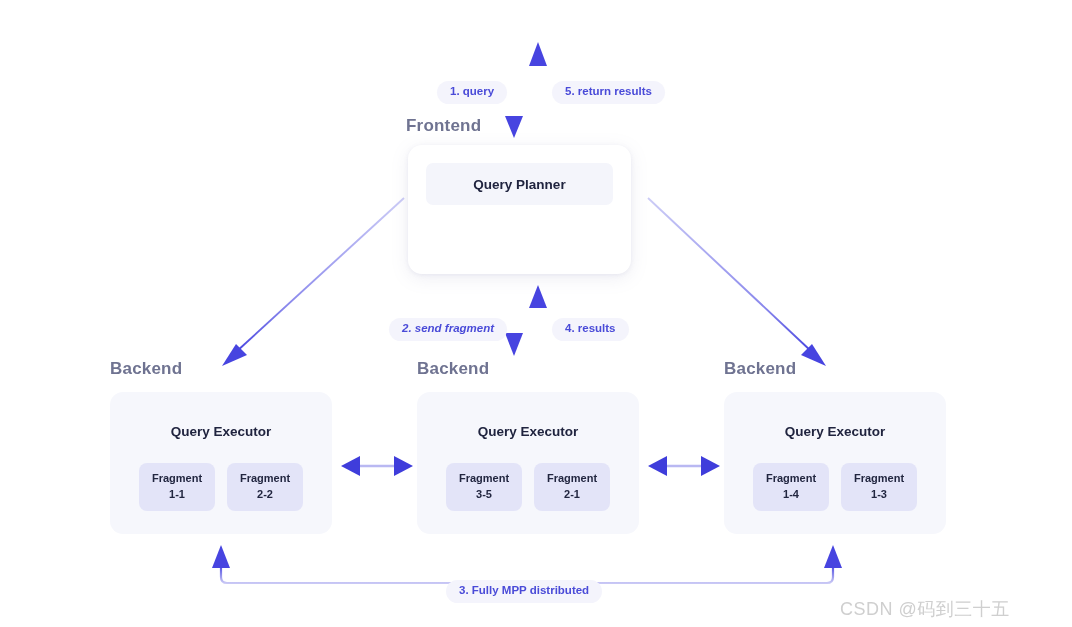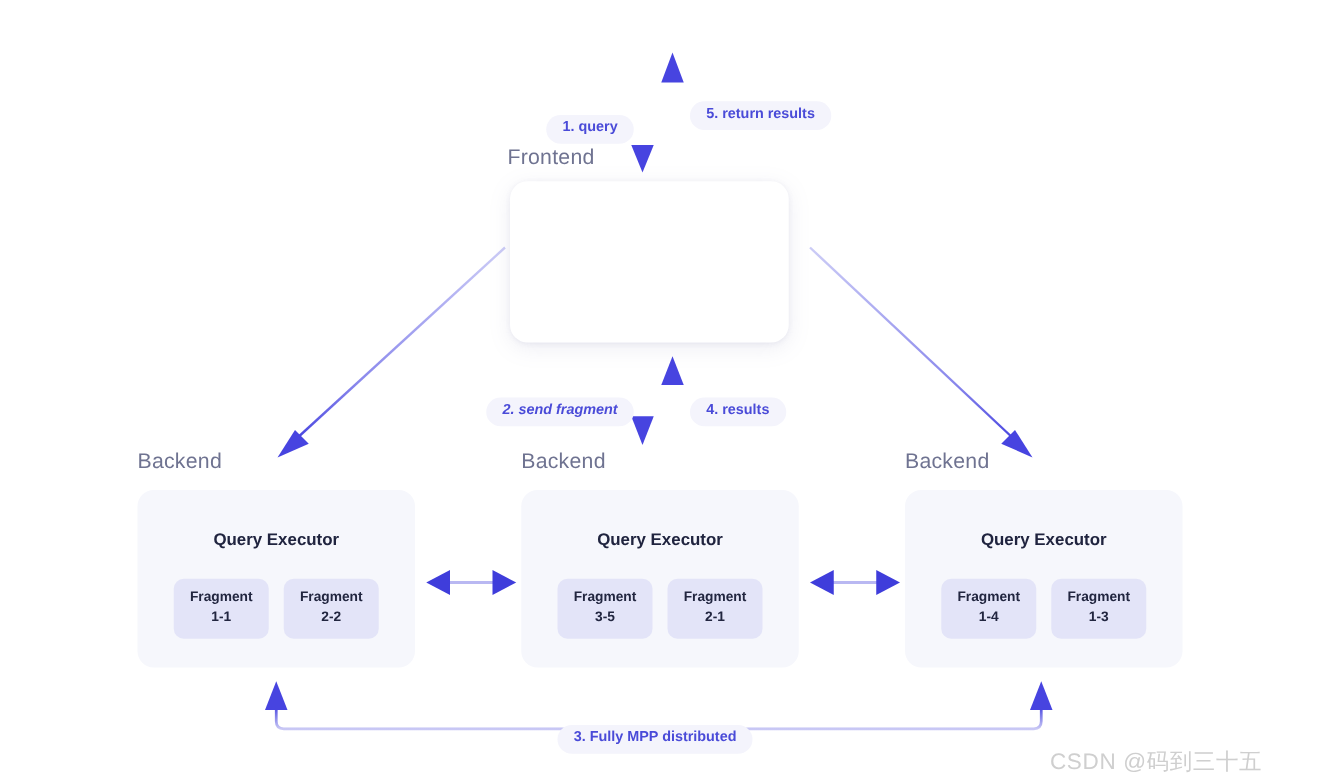--- a/index.html
+++ b/index.html
@@ -24,21 +24,21 @@
     top: 0;
     width: 1072px;
     height: 627px;
     pointer-events: none;
   }
 
   
   .tier-title {
     position: absolute;
     font-size: 17px;
-    font-weight: normal;
+    font-weight: bold;
     color: #6f7391;
     letter-spacing: 0.2px;
     white-space: nowrap;
   }
   #title-frontend { left: 406px; top: 116px; }
   #title-backend-left { left: 110px; top: 359px; }
   #title-backend-center { left: 417px; top: 359px; }
   #title-backend-right { left: 724px; top: 359px; }
 
   
@@ -117,21 +117,21 @@
     position: absolute;
     background: #f4f4fc;
     border-radius: 12px;
     color: #4a4bd8;
     font-size: 11.5px;
     font-weight: bold;
     padding: 5px 13px 6px;
     white-space: nowrap;
     line-height: 1;
   }
-  #pill-query       { left: 437px; top: 92px; }
+  #pill-query       { left: 437px; top: 81px; }
   #pill-return      { left: 552px; top: 81px; }
   #pill-send-frag   { left: 389px; top: 318px; font-style: italic; }
   #pill-results     { left: 552px; top: 318px; }
   #pill-mpp         { left: 446px; top: 580px; }
 
   
   #watermark {
     position: absolute;
     left: 840px;
     top: 597px;
@@ -225,20 +225,23 @@
 
   <div class="tier-title" id="title-frontend">Frontend</div>
 
   <div class="tier-title" id="title-backend-left">Backend</div>
 
   <div class="tier-title" id="title-backend-center">Backend</div>
 
   <div class="tier-title" id="title-backend-right">Backend</div>
 
   <div class="frontend-card">
+    <div class="frontend-row">
+      <span>Query Planner</span>
+    </div>
   </div>
 
   <div class="backend-card" id="backend-left">
     <div class="executor-title">Query Executor</div>
     <div class="fragments">
       <div class="fragment">
         <span>Fragment</span>
         <span>1-1</span>
       </div>
       <div class="fragment">

